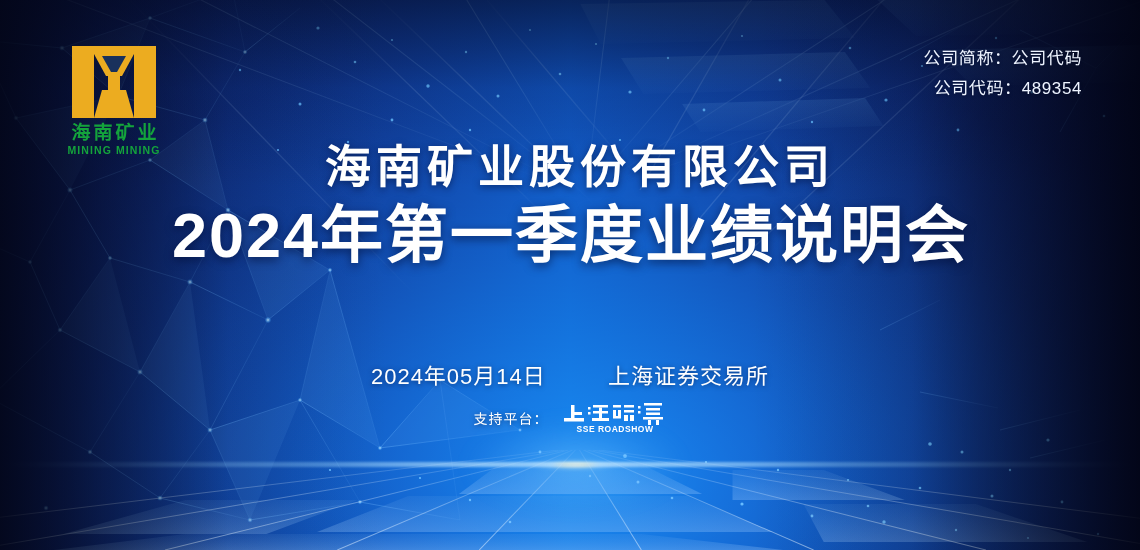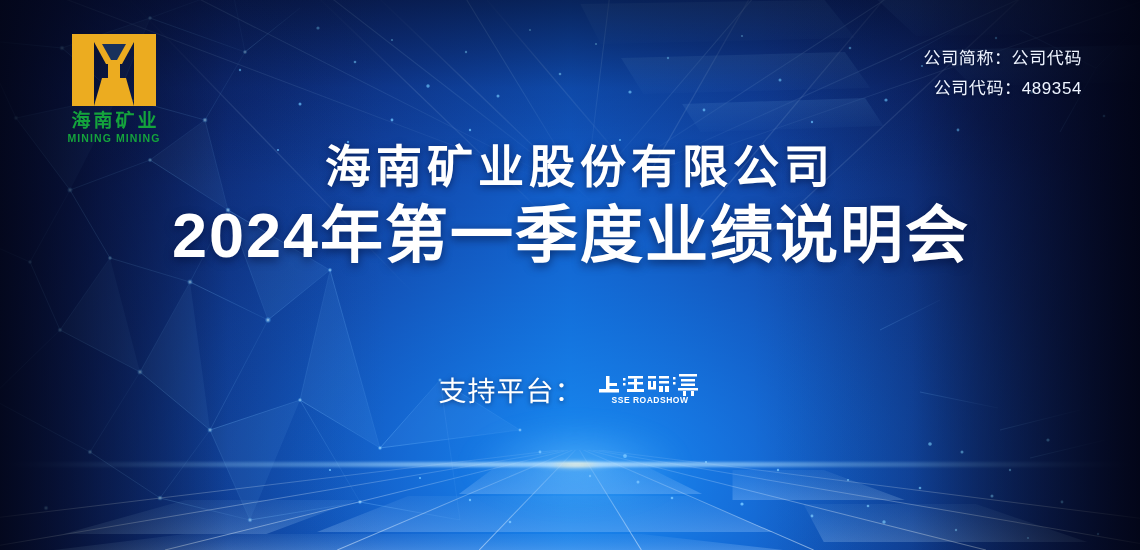--- a/index.html
+++ b/index.html
@@ -93,21 +93,21 @@
   }
   .net svg { width: 100%; height: 100%; display: block; }
 
   
   .streaks { position: absolute; inset: 0; pointer-events: none; opacity: .5; }
   .streaks svg { width: 100%; height: 100%; display: block; }
 
   
   .logo-block {
     position: absolute;
-    left: 46px; top: 32px;
+    left: 46px; top: 44px;
     width: 136px;
     text-align: center;
     z-index: 12;
   }
   .logo-mark { width: 92px; height: 76px; margin: 0 auto; display: block; }
   .logo-cn {
     margin-top: 3px;
     font-size: 19px;
     font-weight: 700;
     letter-spacing: 3px;
@@ -183,21 +183,21 @@
   .event-line1 .gap { display: inline-block; width: 48px; }
   .event-line2 {
     margin-top: 11px;
     display: flex;
     align-items: center;
     justify-content: center;
     gap: 14px;
     white-space: nowrap;
   }
   .platform-label {
-    font-size: 28px;
+    font-size: 14px;
     color: #ffffff;
     letter-spacing: 1px;
     text-shadow: 0 1px 5px rgba(0,12,50,.55);
   }
   .sse-logo { display: block; width: 104px; height: 34px; }
 </style>
 </head>
 <body>
 
 <div class="stage">
@@ -503,20 +503,25 @@
     <div>公司简称：公司代码</div>
     <div>公司代码：489354</div>
   </div>
 
   <div class="titles">
     <div class="title-1">海南矿业股份有限公司</div>
     <div class="title-2">2024年第一季度业绩说明会</div>
   </div>
 
   <div class="event">
+    <div class="event-line1">
+      <span>2024年05月14日</span>
+      <span class="gap"></span>
+      <span>上海证券交易所</span>
+    </div>
     <div class="event-line2">
       <span class="platform-label">支持平台：</span>
       <svg class="sse-logo" viewBox="0 0 208 68">
         <g fill="#ffffff">
 
           <rect x="16" y="8" width="7" height="26"></rect>
           <rect x="16" y="22" width="22" height="6"></rect>
           <rect x="2" y="34" width="40" height="7"></rect>
 
           <rect x="50" y="12" width="5" height="5"></rect>

